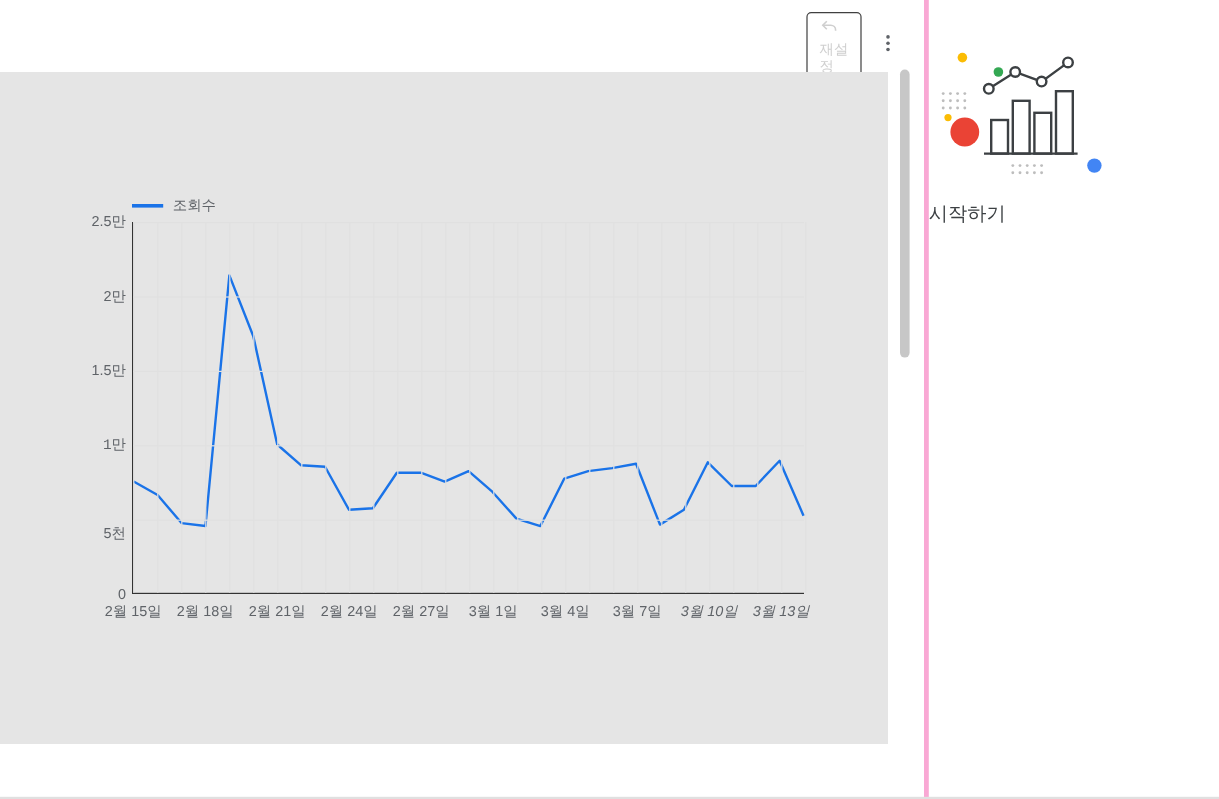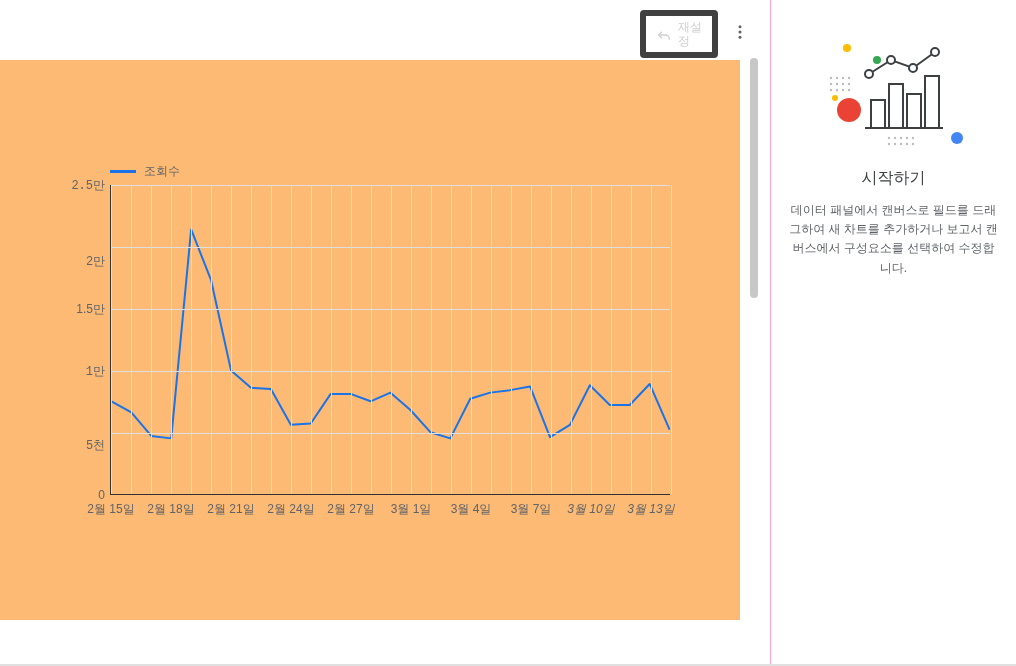--- a/index.html
+++ b/index.html
@@ -22,47 +22,48 @@
   .toolbar {
     position: absolute;
     top: 10px;
     right: 6px;
     display: flex;
     align-items: center;
     gap: 8px;
   }
   .reset-btn {
     display: flex;
-    align-items: flex-end;
-    border: 6px solid #404040;
+    align-items: flex-start;
+    border: 1px solid #404040;
     border-radius: 4px;
     padding: 4px 10px;
     cursor: pointer;
     color: #cfcfcf;
     font-size: 12px;
     line-height: 14px;
     min-height: 32px;
+    flex-direction: column;
   }
   .reset-btn svg { width: 16px; height: 16px; margin-right: 6px; }
   .reset-label { text-align: left; }
   .more-btn {
     width: 28px; height: 28px;
     display: flex; align-items: center; justify-content: center;
     cursor: pointer;
     border-radius: 50%;
     color: #5f6368;
   }
   .more-btn svg { width: 18px; height: 18px; }
   .chart-card {
     position: absolute;
     left: 0px;
     top: 60px;
     width: 740px;
     height: 560px;
-    background: #fdba74;
+    background: #e5e5e5;
   }
   .legend {
     position: absolute;
     left: 110px;
     top: 103px;
     display: flex;
     align-items: center;
     font-size: 12px;
     color: #5f6368;
   }
@@ -134,25 +135,25 @@
     height: 240px;
     background: #c7c7c7;
     border-radius: 4px;
   }
   .side-panel {
     position: absolute;
     left: 770px;
     top: 0;
     width: 246px;
     height: 666px;
-    border-left: 1px solid #f9a8d4;
+    border-left: 4px solid #f9a8d4;
     padding-top: 24px;
     display: flex;
     flex-direction: column;
-    align-items: center;
+    align-items: flex-start;
   }
   .side-illustration {
     width: 150px;
     height: 120px;
     position: relative;
     margin-top: 6px;
   }
   .side-title {
     margin-top: 18px;
     font-size: 16px;
@@ -240,23 +241,23 @@
           <div class="gridline-v" style="left: 540px;"></div>
           <div class="gridline-v" style="left: 560px;"></div>
           <div class="y-label" style="top: 310px;">0</div>
           <div class="gridline-h" style="top: 248px;"></div>
           <div class="y-label" style="top: 260px; text-align: right;">5천</div>
           <div class="gridline-h" style="top: 186px;"></div>
           <div class="y-label" style="top: 186px; font-family: Liberation Mono, monospace;">1만</div>
           <div class="gridline-h" style="top: 124px;"></div>
           <div class="y-label" style="top: 124px;">1.5만</div>
           <div class="gridline-h" style="top: 62px;"></div>
-          <div class="y-label" style="top: 76px;">2만</div>
+          <div class="y-label" style="top: 62px;">2만</div>
           <div class="gridline-h" style="top: 0px;"></div>
-          <div class="y-label" style="top: 0px; font-family: Liberation Mono, monospace;">2.5만</div>
+          <div class="y-label" style="top: 0px;">2.5만</div>
           <div class="x-label" style="left: 0px;">2월 15일</div>
           <div class="x-label" style="left: 60px;">2월 18일</div>
           <div class="x-label" style="left: 120px;">2월 21일</div>
           <div class="x-label" style="left: 180px;">2월 24일</div>
           <div class="x-label" style="left: 240px;">2월 27일</div>
           <div class="x-label" style="left: 300px;">3월 1일</div>
           <div class="x-label" style="left: 360px;">3월 4일</div>
           <div class="x-label" style="left: 420px;">3월 7일</div>
           <div class="x-label" style="left: 480px; font-style: italic;">3월 10일</div>
           <div class="x-label" style="left: 540px; font-style: italic;">3월 13일</div>
@@ -313,16 +314,15 @@
       <g stroke="#3c4043" stroke-width="2" fill="#fff">
         <polyline points="50,44 72,30 94,38 116,22" fill="none"></polyline>
         <circle cx="50" cy="44" r="4"></circle>
           <circle cx="72" cy="30" r="4"></circle>
           <circle cx="94" cy="38" r="4"></circle>
           <circle cx="116" cy="22" r="4"></circle>
       </g>
     </svg>
   </div>
   <div class="side-title">시작하기</div>
-  <div class="side-desc">데이터 패널에서 캔버스로 필드를 드래그하여 새 차트를 추가하거나 보고서 캔버스에서 구성요소를 선택하여 수정합니다.</div>
 </div>
 
 <div class="bottom-border"></div>
 
 </body></html>

